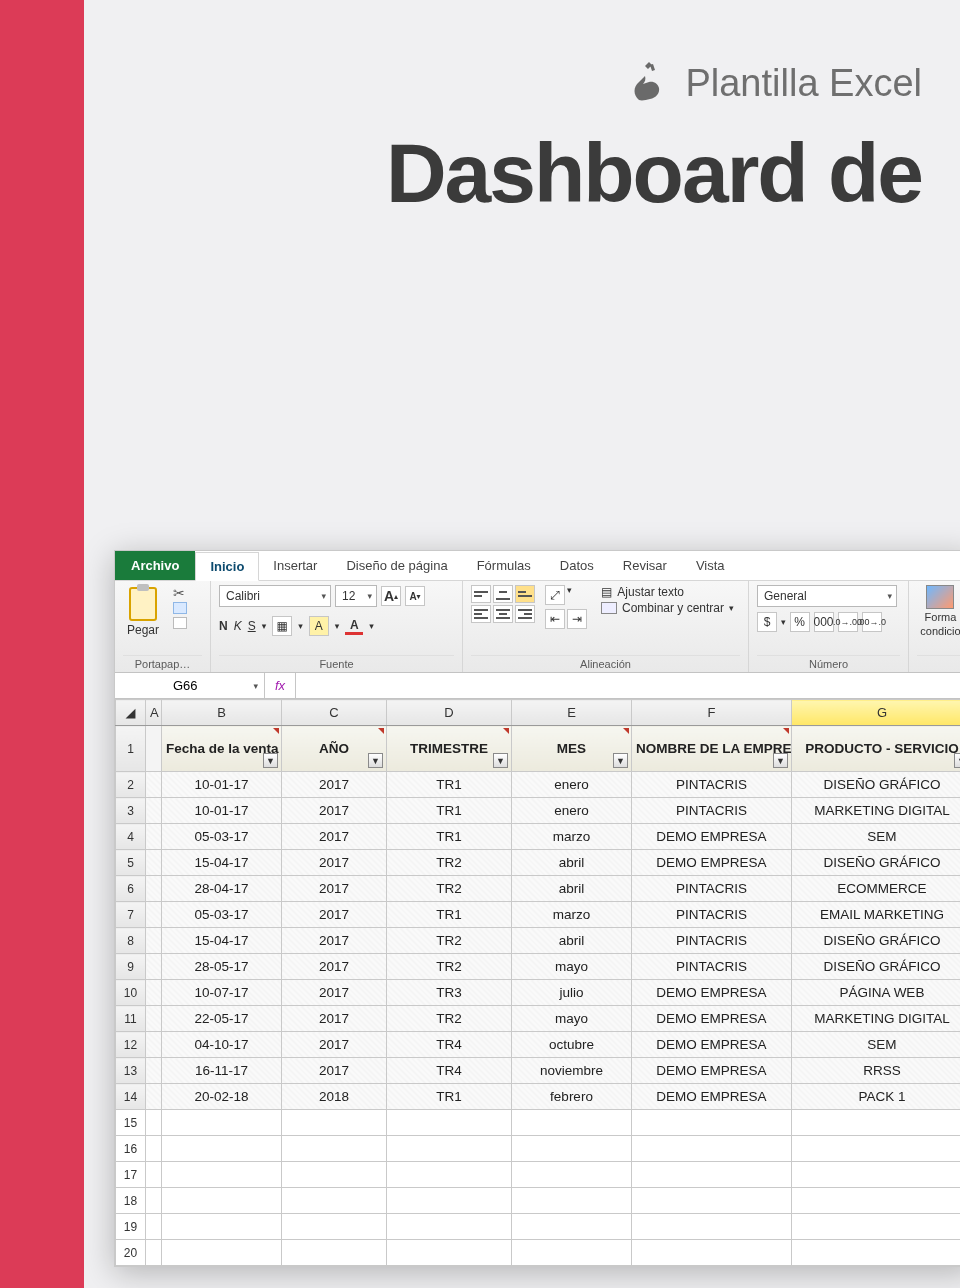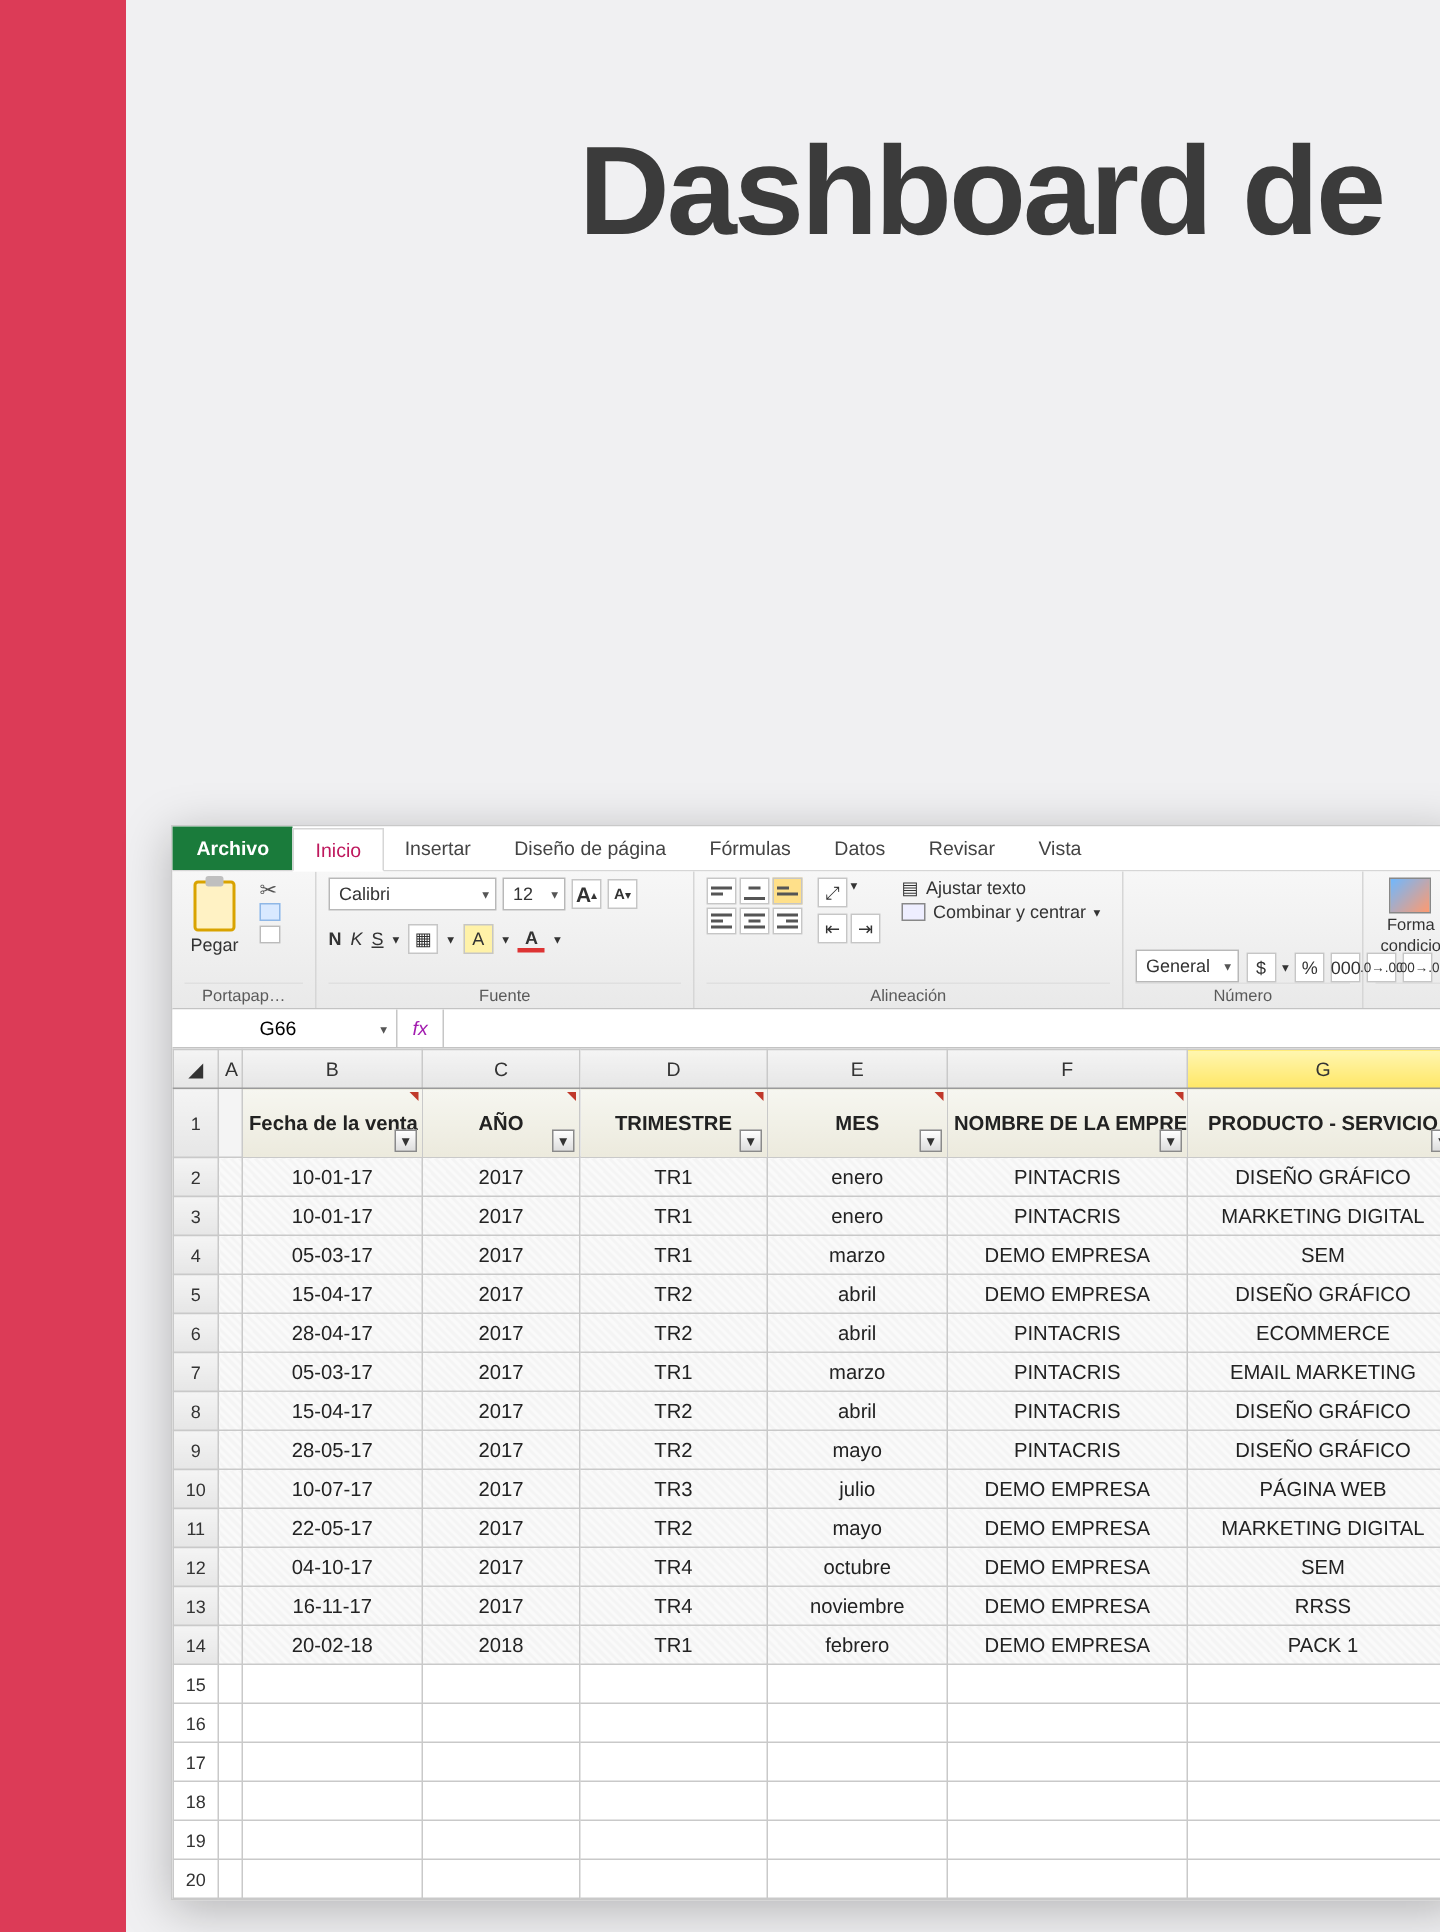--- a/index.html
+++ b/index.html
@@ -83,22 +83,22 @@
     height: 100%;
     display: flex; align-items: center;
     border-right: 1px solid transparent;
   }
   .tab.active {
     background: #fff;
     border: 1px solid #d6d6d6;
     border-bottom-color: #fff;
     position: relative;
     top: 1px;
-    font-weight: 400;
-    color: #be185d;
+    font-weight: 700;
+    color: #0c4a6e;
   }
   .ribbon {
     display: flex;
     background: linear-gradient(#f7f7f7,#e9e9e9);
     border-bottom: 1px solid #c3c3c3;
     height: 92px;
     font-size: 12px;
     color: #333;
   }
   .group {
@@ -198,20 +198,29 @@
   .col-G-hdr{ background:linear-gradient(#fff6b0,#ffe766)!important; }
   .empty td{ background:#fff; }
   .corner{width:30px;background:linear-gradient(#f4f4f4,#e6e6e6);}
 </style>
 </head>
 <body>
 
 <div class="red-sidebar"></div>
 
 <div class="header">
+  <div class="brand-row">
+    <span class="brand-icon">
+      <svg width="46" height="46" viewBox="0 0 46 46">
+        <path d="M20 6 l4 -4 l3 3 l-4 4 z M28 4 l2 6 l-3 1 l-2 -6 z" fill="#6a6a6a"></path>
+        <path d="M14 40 c-6 -5 -6 -13 0 -18 l6 -6 c1 3 0 6 -2 8 l6 -2 c5 -1 9 2 10 6 c1 5 -3 10 -9 11 c-4 1 -8 2 -11 1 z" fill="#6a6a6a"></path>
+      </svg>
+    </span>
+    <span>Plantilla Excel</span>
+  </div>
   <h1 class="title">
     <span>Dashboard de</span><br>
   </h1>
   <p class="subtitle">
     <br>
   </p>
 </div>
 
 <div class="excel-window">
 
@@ -328,21 +337,21 @@
             <span class="merge-ic"></span>
             <span>Combinar y centrar</span>
             <span style="font-size:9px">▾</span>
           </div>
         </div>
       </div>
       <div class="group-label">Alineación</div>
     </div>
 
     <div class="group" style="width:160px">
-      <div class="group-body" style="flex-direction:row;gap:5px;align-items:flex-end">
+      <div class="group-body" style="flex-direction:column;gap:5px;align-items:flex-start">
         <div class="combo" style="width:140px">General</div>
         <div class="num-row">
           <div class="sq-btn">$</div>
             <span style="font-size:9px">▾</span>
           <div class="sq-btn">%</div>
           <div class="sq-btn">000</div>
           <div class="sq-btn" style="font-size:9px">.0→.00</div>
           <div class="sq-btn" style="font-size:9px">.00→.0</div>
         </div>
       </div>

